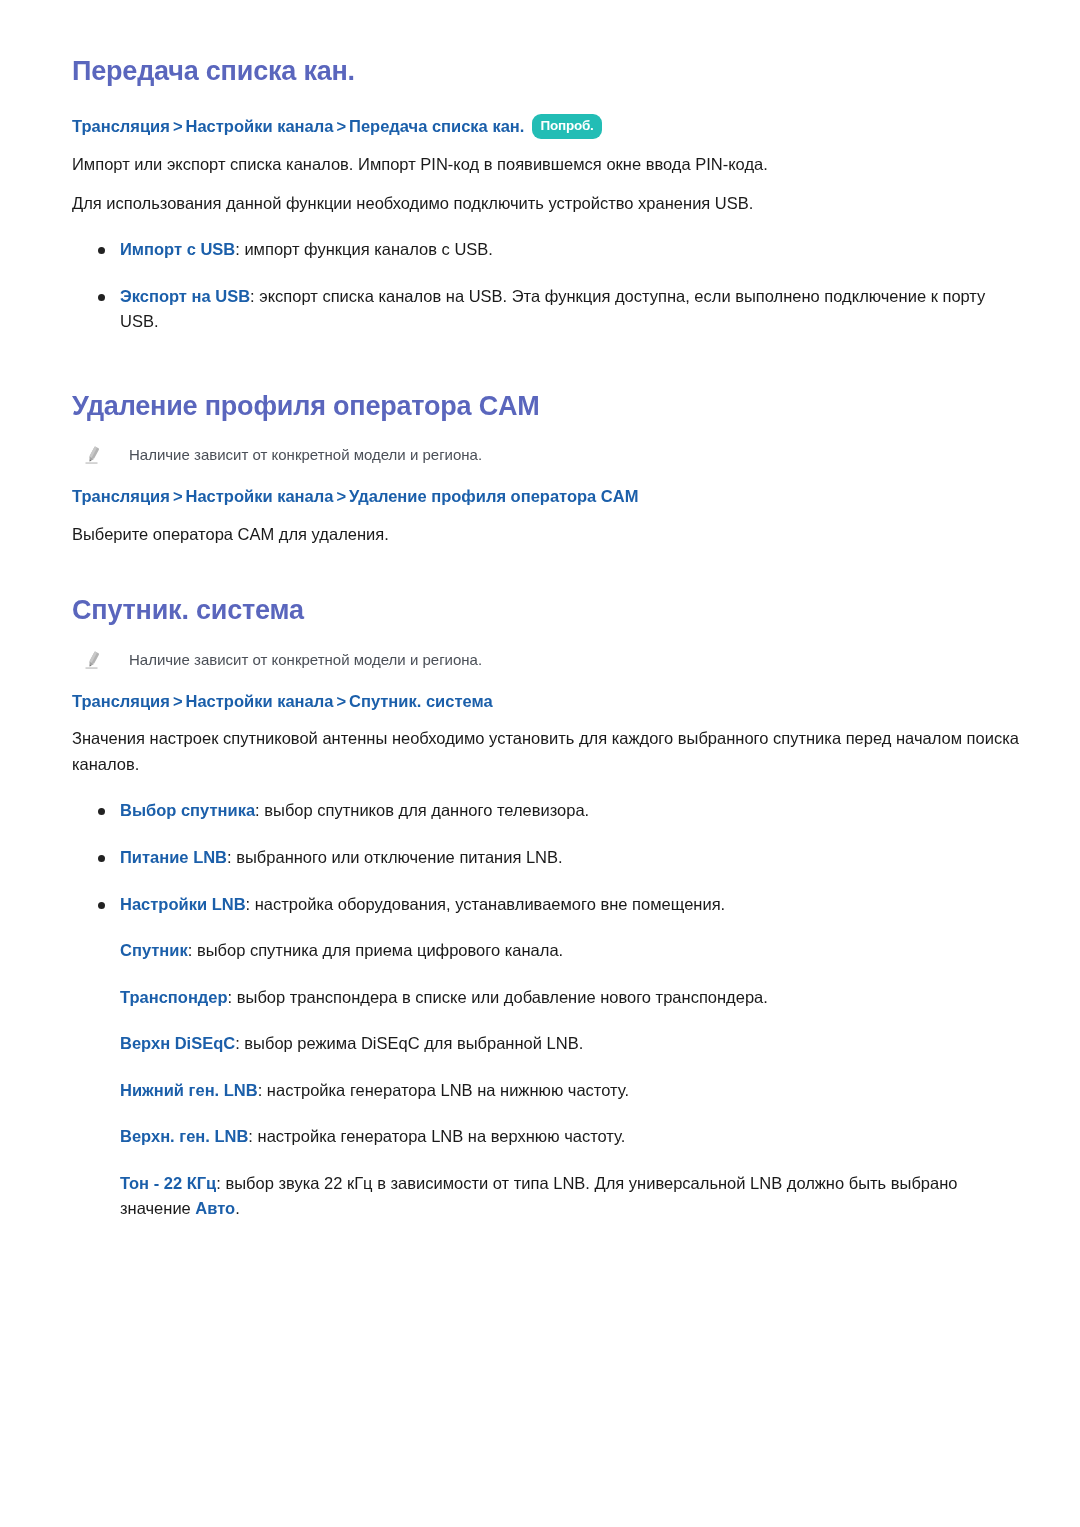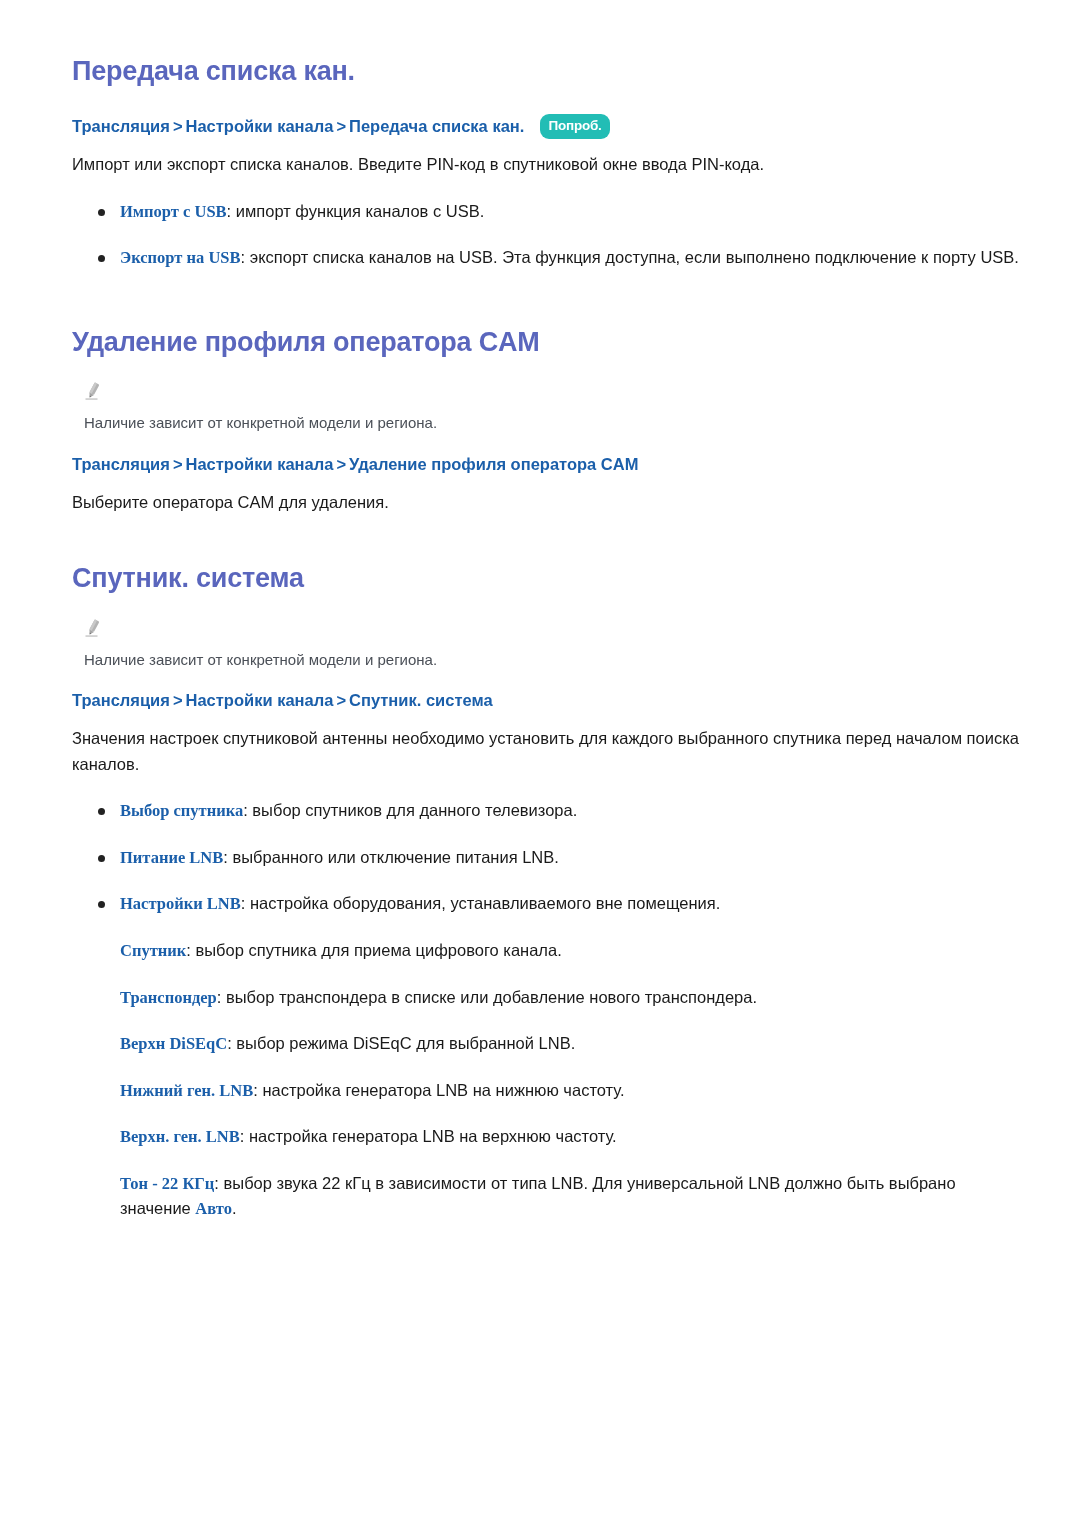--- a/index.html
+++ b/index.html
@@ -53,46 +53,44 @@
   .try-badge {
     display: inline-block;
     background: #22bdb5;
     color: #ffffff;
     font-size: 13.5px;
     font-weight: bold;
     line-height: 1;
     padding: 5px 8px 6px 8px;
     border-radius: 9px;
     vertical-align: 2px;
-    margin-left: 16px;
+    margin-left: 8px;
     letter-spacing: -0.2px;
   }
 
   
   p.body {
     font-size: 16.5px;
     line-height: 1.55;
     color: #1a1a1a;
     margin: 0 0 13px 0;
   }
   p.body.tight { margin-bottom: 12px; }
 
   .term {
     color: #1b5faa;
     font-weight: bold;
-    font-family: Liberation Serif, serif;
   }
 
   
   .note {
     display: flex;
     align-items: flex-start;
-    gap: 11px;
+    gap: 27px;
     margin: 4px 0 18px 12px;
-    flex-direction: column;
   }
   .note .pencil-icon {
     flex: 0 0 auto;
     width: 18px;
     height: 20px;
     margin-top: 1px;
   }
   .note .note-text {
     font-size: 15px;
     line-height: 1.45;
@@ -140,21 +138,22 @@
 
 <div class="page">
 
   <section class="sec-1">
     <h1 class="section-title">Передача списка кан.</h1>
 
     <div class="breadcrumb">
       <span>Трансляция</span><span class="sep">&gt;</span><span>Настройки канала</span><span class="sep">&gt;</span><span>Передача списка кан.</span><span class="try-badge">Попроб.</span>
     </div>
 
-    <p class="body">Импорт или экспорт списка каналов. Введите PIN-код в спутниковой окне ввода PIN-кода.</p>
+    <p class="body">Импорт или экспорт списка каналов. Импорт PIN-код в появившемся окне ввода PIN-кода.</p>
+    <p class="body">Для использования данной функции необходимо подключить устройство хранения USB.</p>
 
     <div class="spacer-sm"></div>
 
     <ul class="bullets">
       <li>
         <span class="term">Импорт с USB</span><span>: импорт функция каналов с USB.</span>
       </li>
       <li>
         <span class="term">Экспорт на USB</span><span>: экспорт списка каналов на USB. Эта функция доступна, если выполнено подключение к порту USB.</span>
       </li>

